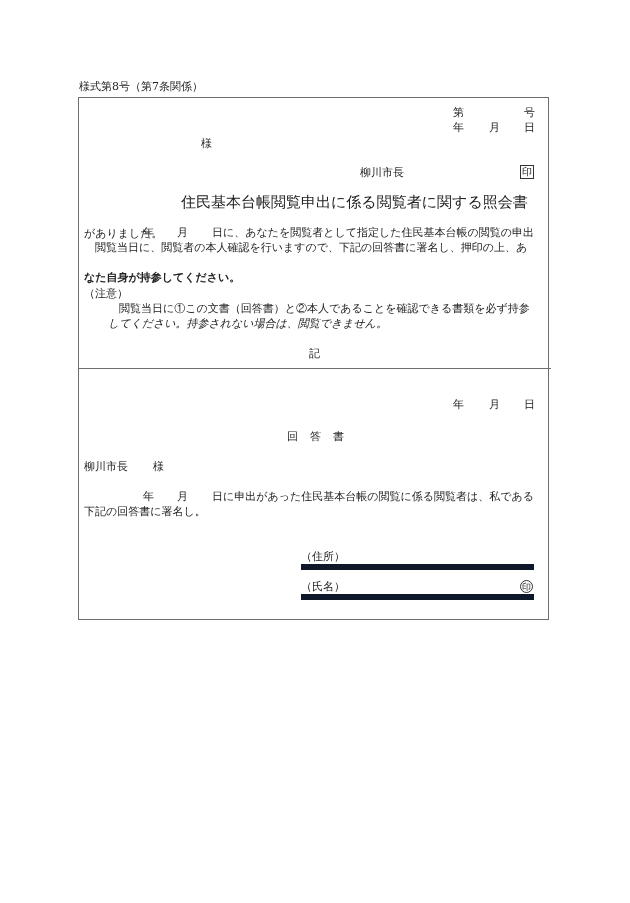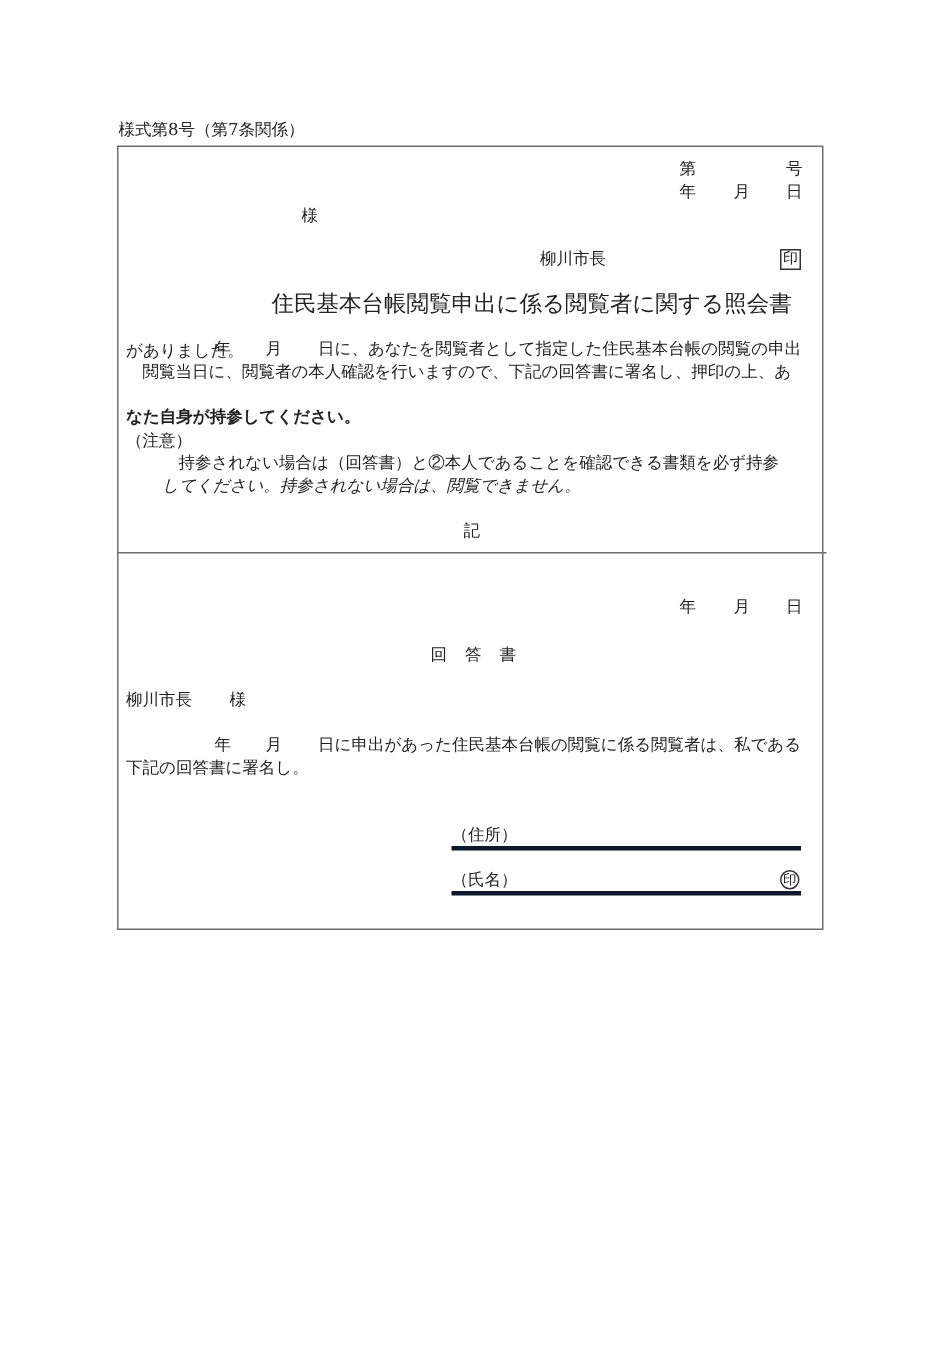--- a/index.html
+++ b/index.html
@@ -50,21 +50,21 @@
       border-radius: 50%;
       font-size: 9px;
       line-height: 13px;
       text-align: center;
       box-sizing: border-box;
     }
     .sigline {
       position: absolute;
       left: 301px;
       width: 233px;
-      border-bottom: 3px solid #0f172a;
+      border-bottom: 6px solid #0f172a;
       height: 15px;
       line-height: 15px;
       font-size: 11px;
     }
     .spaced { letter-spacing: 12px; }
   </style>
 </head>
 <body>
 
 <div class="abs form-header">様式第8号（第7条関係）</div>
@@ -88,21 +88,21 @@
 <div class="abs" style="left:181px; top:195px; font-size:15px;">住民基本台帳閲覧申出に係る閲覧者に関する照会書</div>
 
 <div class="abs" style="left:143px; top:226px;">年</div>
 <div class="abs" style="left:177px; top:226px;">月</div>
 <div class="abs" style="left:212px; top:226px;">日に、あなたを閲覧者として指定した住民基本台帳の閲覧の申出</div>
 <div class="abs" style="left:84px; top:227px;">がありました。</div>
 <div class="abs" style="left:95px; top:241px;">閲覧当日に、閲覧者の本人確認を行いますので、下記の回答書に署名し、押印の上、あ</div>
 <div class="abs" style="left:84px; top:271px;font-weight:bold;">なた自身が持参してください。</div>
 
 <div class="abs" style="left:84px; top:287px;">（注意）</div>
-<div class="abs" style="left:119px; top:302px;">持参されない場合は（回答書）と②本人であることを確認できる書類を必ず持参</div>
+<div class="abs" style="left:119px; top:302px;">閲覧当日に①この文書（回答書）と②本人であることを確認できる書類を必ず持参</div>
 <div class="abs" style="left:108px; top:317px;font-style:italic;">してください。持参されない場合は、閲覧できません。</div>
 
 <div class="abs" style="left:309px; top:347px;">記</div>
 
 <div class="abs" style="left:453px; top:398px;">年</div>
 <div class="abs" style="left:489px; top:398px;">月</div>
 <div class="abs" style="left:524px; top:398px;">日</div>
 
 <div class="abs spaced" style="left:287px; top:430px;">回答書</div>
 

